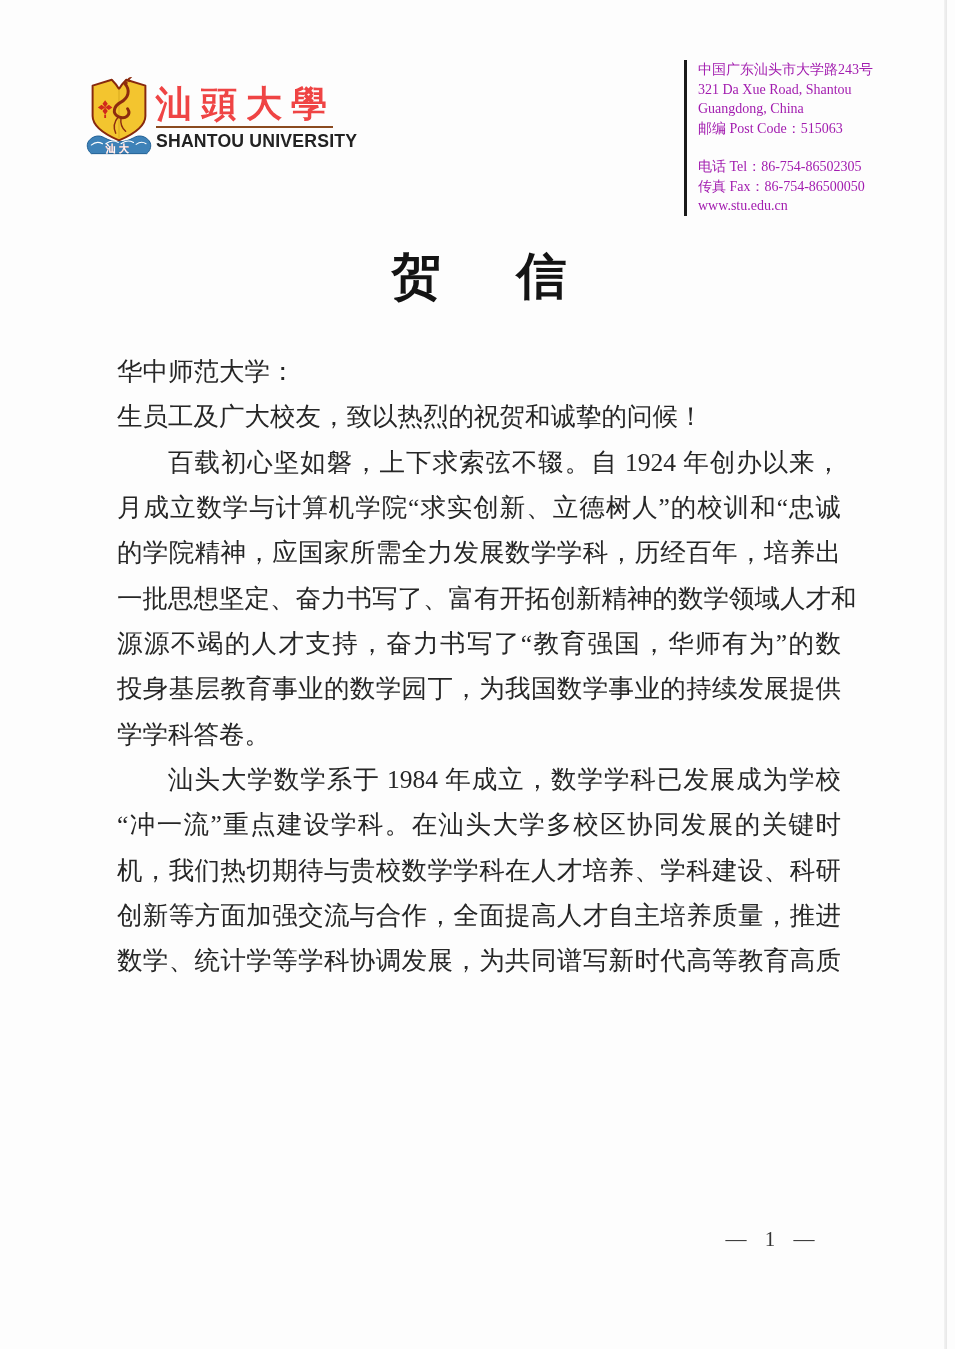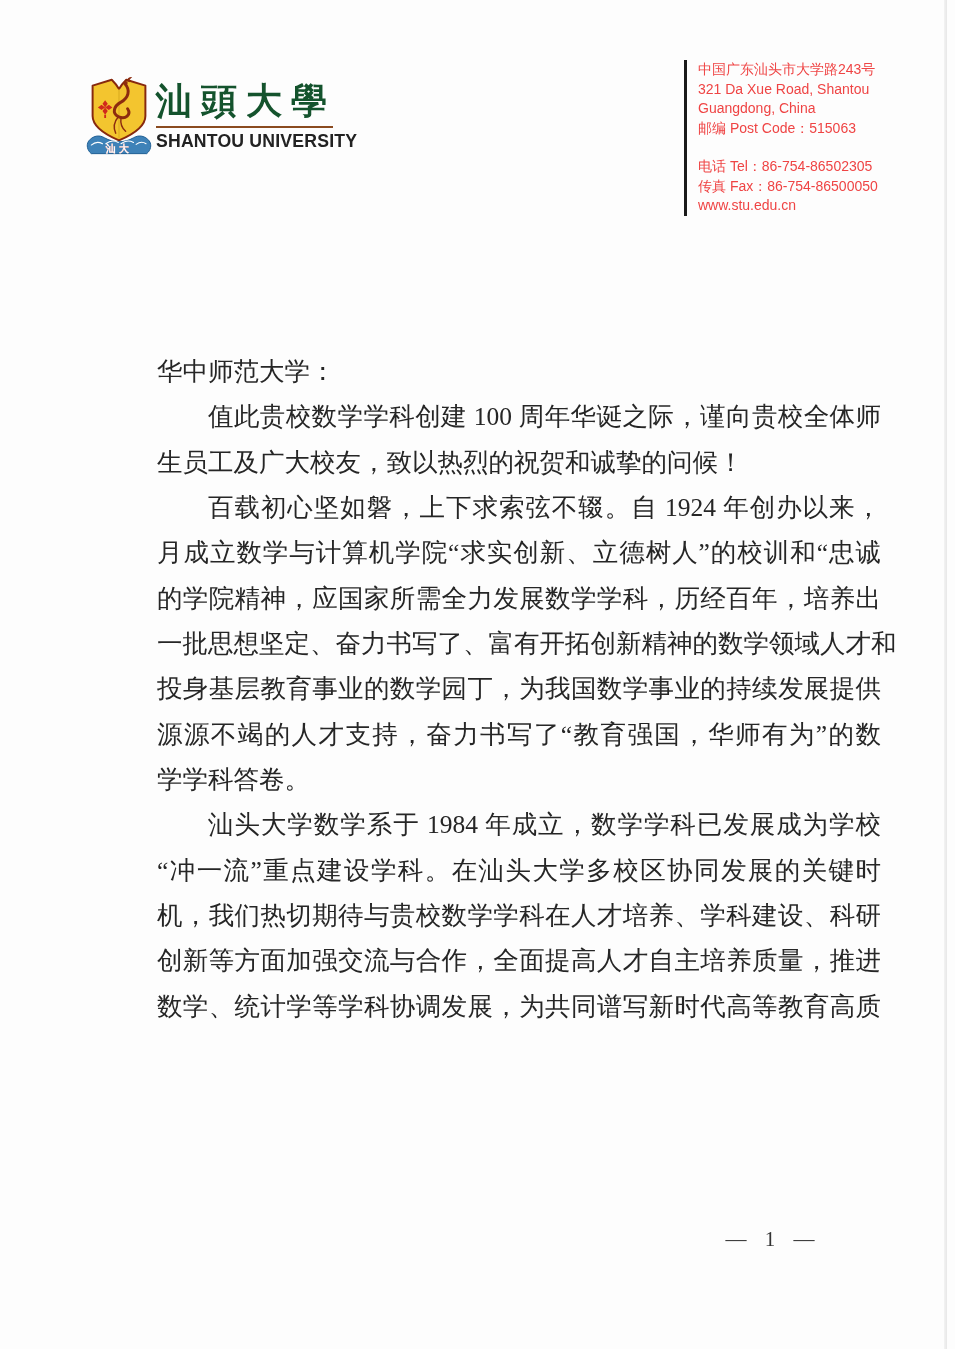--- a/index.html
+++ b/index.html
@@ -17,52 +17,52 @@
     background:linear-gradient(to right,#f3f3f3,#e7e7e7);
   }
   
   .logo{
     position:absolute;left:86px;top:76px;width:66px;height:84px;
   }
   .brand{
     position:absolute;left:156px;top:84px;width:180px;
   }
   .brand-cn{
-    font-family:Liberation Mono, monospace;
+    font-family:Liberation Sans, sans-serif;
     font-size:36px;line-height:40px;font-weight:600;
-    letter-spacing:9px;white-space:nowrap;color:#14532d;
+    letter-spacing:9px;white-space:nowrap;color:#ef4444;
   }
   .brand-rule{
     width:177px;height:2px;background:#8a4a1f;margin:2px 0 3px 0;
   }
   .brand-en{
     font-family:"Liberation Sans","DejaVu Sans",sans-serif;
     font-size:18px;font-weight:bold;letter-spacing:0.2px;
     color:#222;white-space:nowrap;transform:scaleX(0.98);transform-origin:left;
   }
   .addr{
     position:absolute;left:684px;top:60px;width:230px;
     border-left:3px solid #1a1a1a;
     padding-left:11px;
-    font-family:Liberation Sans, sans-serif;
-    font-size:14px;line-height:19.5px;color:#ef4444;
+    font-family:Liberation Serif, serif;
+    font-size:14px;line-height:19.5px;color:#a21caf;
   }
   .addr .gap{height:19px;}
   
   .title{
     position:absolute;left:117px;top:246px;width:724px;margin:0;
     text-align:center;
     font-size:50px;line-height:60px;font-weight:bold;color:#141414;
     letter-spacing:1.5em;padding-left:1.5em;box-sizing:border-box;
     white-space:nowrap;
   }
   
   .body{
     position:absolute;left:117px;top:349px;width:724px;
-    font-size:25.5px;color:#262626;margin-left:40px;
+    font-size:25.5px;color:#262626;
   }
   .ln{
     line-height:45.35px;
     text-align:justify;
     text-align-last:justify;
     white-space:nowrap;
   }
   .ln.start,.ln.end{
     text-align:left;text-align-last:left;
   }
@@ -122,31 +122,31 @@
     <div>中国广东汕头市大学路243号</div>
     <div>321 Da Xue Road, Shantou</div>
     <div>Guangdong, China</div>
     <div>邮编 Post Code：515063</div>
     <div class="gap"></div>
     <div>电话 Tel：86-754-86502305</div>
     <div>传真 Fax：86-754-86500050</div>
     <div>www.stu.edu.cn</div>
   </div>
 
+  <h1 class="title">贺信</h1>
 
   <main class="body">
     <div class="ln start">华中师范大学：</div>
-    <div class="ln ind">值此贵校数学学科创建 100 周年华诞之际，谨向贵校全体师</div>
     <div class="ln end">生员工及广大校友，致以热烈的祝贺和诚挚的问候！</div>
     <div class="ln ind">百载初心坚如磐，上下求索弦不辍。自 1924 年创办以来，</div>
     <div class="ln">月成立数学与计算机学院“求实创新、立德树人”的校训和“忠诚</div>
     <div class="ln">的学院精神，应国家所需全力发展数学学科，历经百年，培养出</div>
     <div class="ln">一批思想坚定、奋力书写了、富有开拓创新精神的数学领域人才和</div>
+    <div class="ln">源源不竭的人才支持，奋力书写了“教育强国，华师有为”的数</div>
     <div class="ln">投身基层教育事业的数学园丁，为我国数学事业的持续发展提供</div>
-    <div class="ln">源源不竭的人才支持，奋力书写了“教育强国，华师有为”的数</div>
     <div class="ln end">学学科答卷。</div>
     <div class="ln ind">汕头大学数学系于 1984 年成立，数学学科已发展成为学校</div>
     <div class="ln">“冲一流”重点建设学科。在汕头大学多校区协同发展的关键时</div>
     <div class="ln">机，我们热切期待与贵校数学学科在人才培养、学科建设、科研</div>
     <div class="ln">创新等方面加强交流与合作，全面提高人才自主培养质量，推进</div>
     <div class="ln">数学、统计学等学科协调发展，为共同谱写新时代高等教育高质</div>
   </main>
 
   <div class="pageno">— 1 —</div>
 

